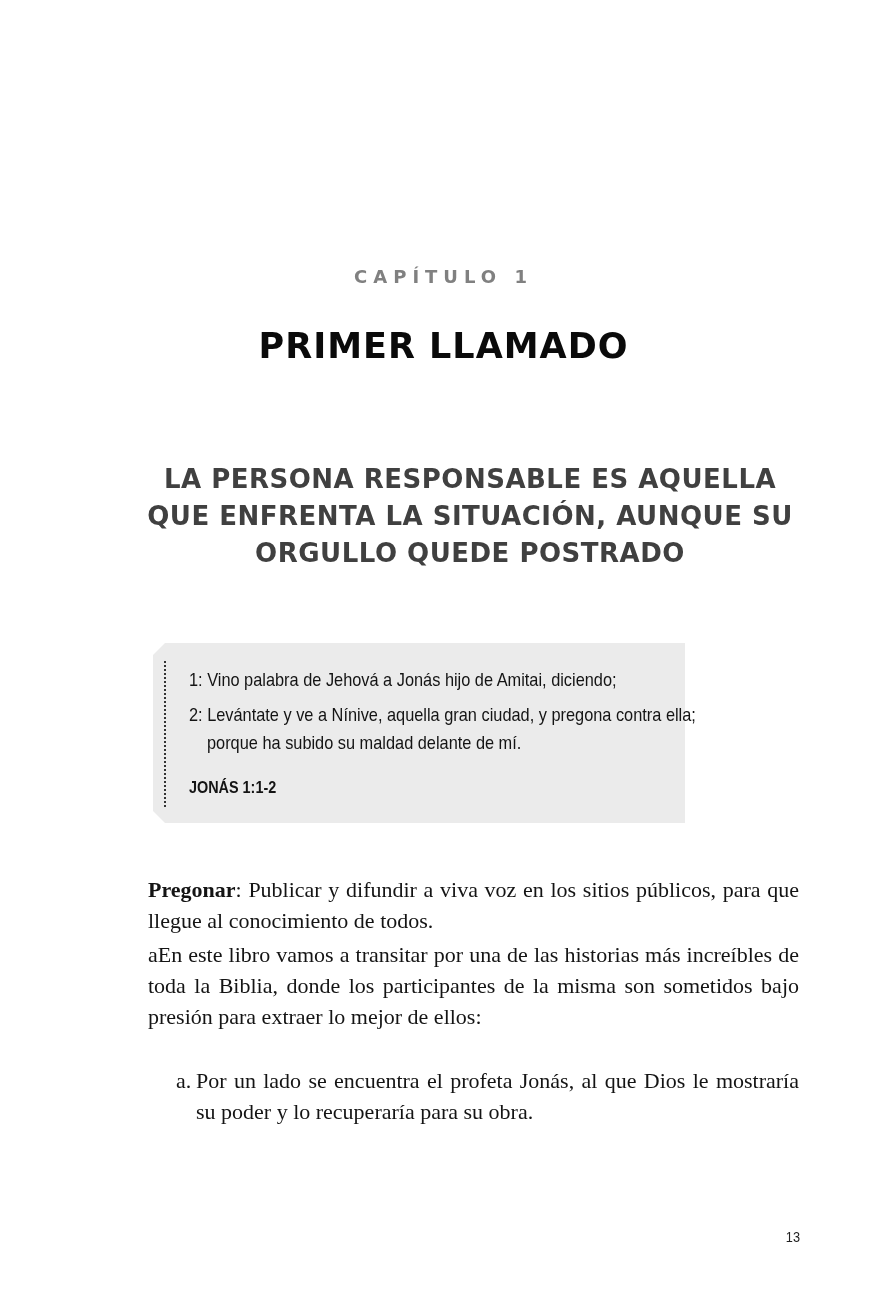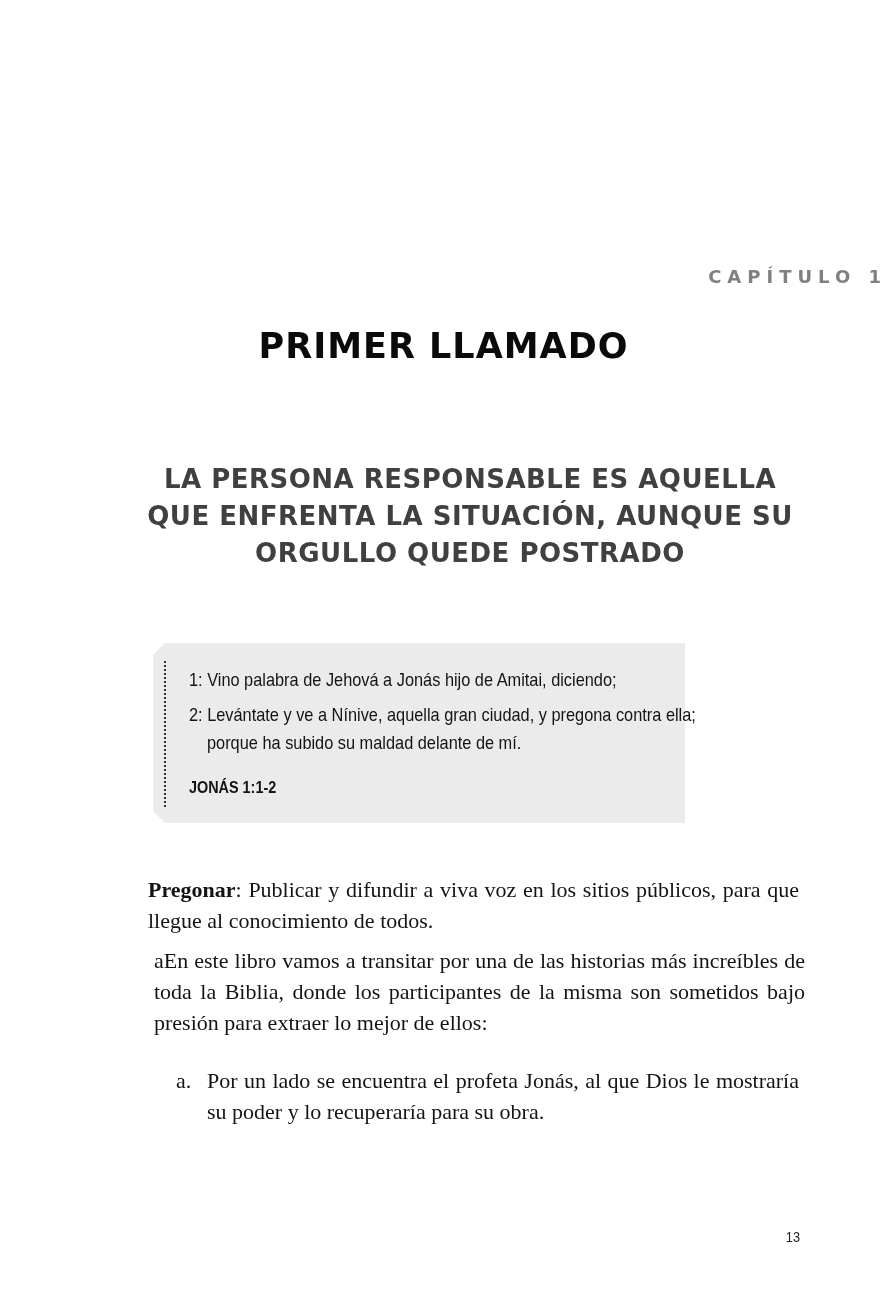--- a/index.html
+++ b/index.html
@@ -12,21 +12,21 @@
       height: 1299px;
       position: relative;
       overflow: hidden;
       color: #111111;
     }
     .chapter-label {
       position: absolute;
       left: 0;
       width: 887px;
       top: 266px;
-      text-align: right;
+      text-align: center;
       font-family: "DejaVu Sans", sans-serif;
       font-weight: bold;
       font-size: 18px;
       letter-spacing: 6px;
       color: #808080;
     }
     .chapter-title {
       position: absolute;
       left: 0;
       width: 947px;
@@ -117,21 +117,21 @@
       line-height: 31px;
       color: #141414;
     }
     .list-item .marker {
       position: absolute;
       left: 0;
       top: 0;
     }
     .list-item .text {
       display: block;
-      margin-left: 31px;
+      margin-left: 20px;
       text-align: justify;
     }
     .page-number {
       position: absolute;
       left: 770px;
       top: 1228px;
       width: 30px;
       text-align: right;
       font-family: "Liberation Sans", sans-serif;
       font-size: 15px;
@@ -153,20 +153,20 @@
 <div class="quote-box">
   <div class="quote-rule"></div>
   <div class="verse verse-1">1: Vino palabra de Jehová a Jonás hijo de Amitai, diciendo;</div>
   <div class="verse verse-2">2: Levántate y ve a Nínive, aquella gran ciudad, y pregona contra ella;</div>
   <div class="verse verse-2-cont">porque ha subido su maldad delante de mí.</div>
   <div class="citation">JONÁS 1:1-2</div>
 </div>
 
 <p class="body-text definition" style="margin:0;"><b>Pregonar</b><span>:</span><span> Publicar y difundir a viva voz en los sitios públicos, para que llegue al conocimiento de todos.</span></p>
 
-<p class="body-text intro" style="margin:6px;">aEn este libro vamos a transitar por una de las historias más increíbles de toda la Biblia, donde los participantes de la misma son sometidos bajo presión para extraer lo mejor de ellos:</p>
+<p class="body-text intro" style="margin:0;">aEn este libro vamos a transitar por una de las historias más increíbles de toda la Biblia, donde los participantes de la misma son sometidos bajo presión para extraer lo mejor de ellos:</p>
 
 <div class="list-item">
   <span class="marker">a.</span>
   <span class="text">Por un lado se encuentra el profeta Jonás, al que Dios le mostraría su poder y lo recuperaría para su obra.</span>
 </div>
 
 <div class="page-number">13</div>
 
 </body></html>

